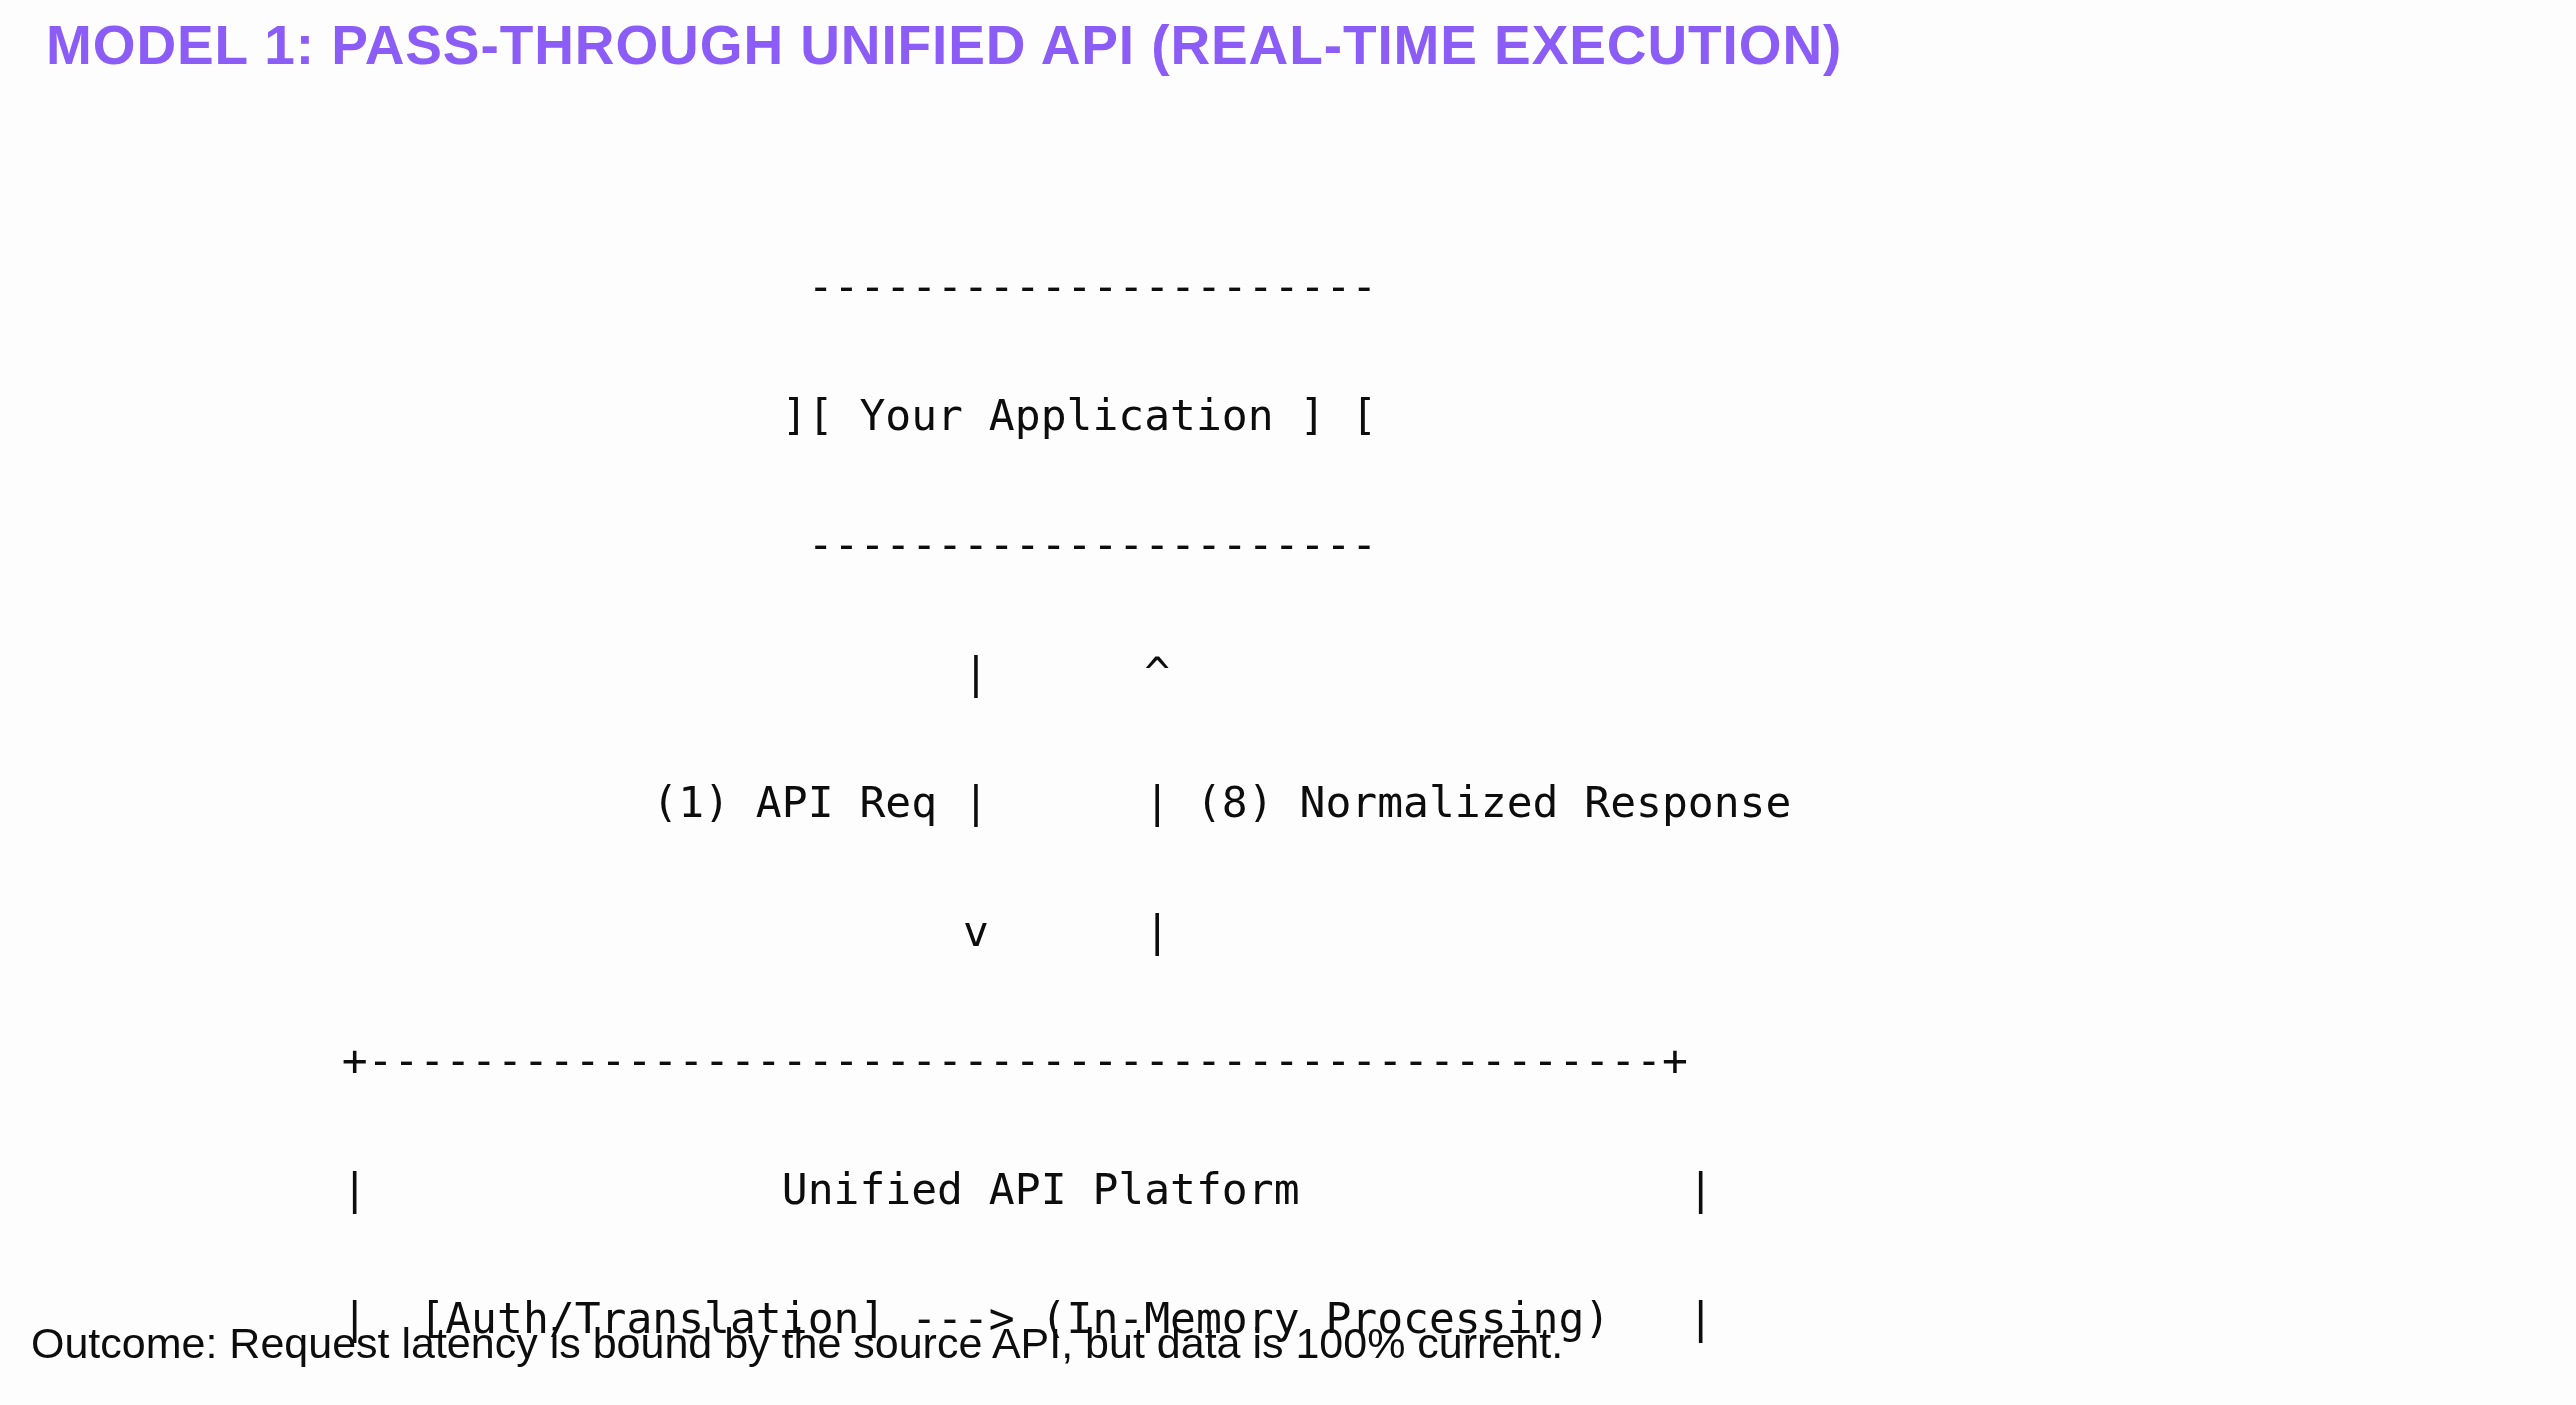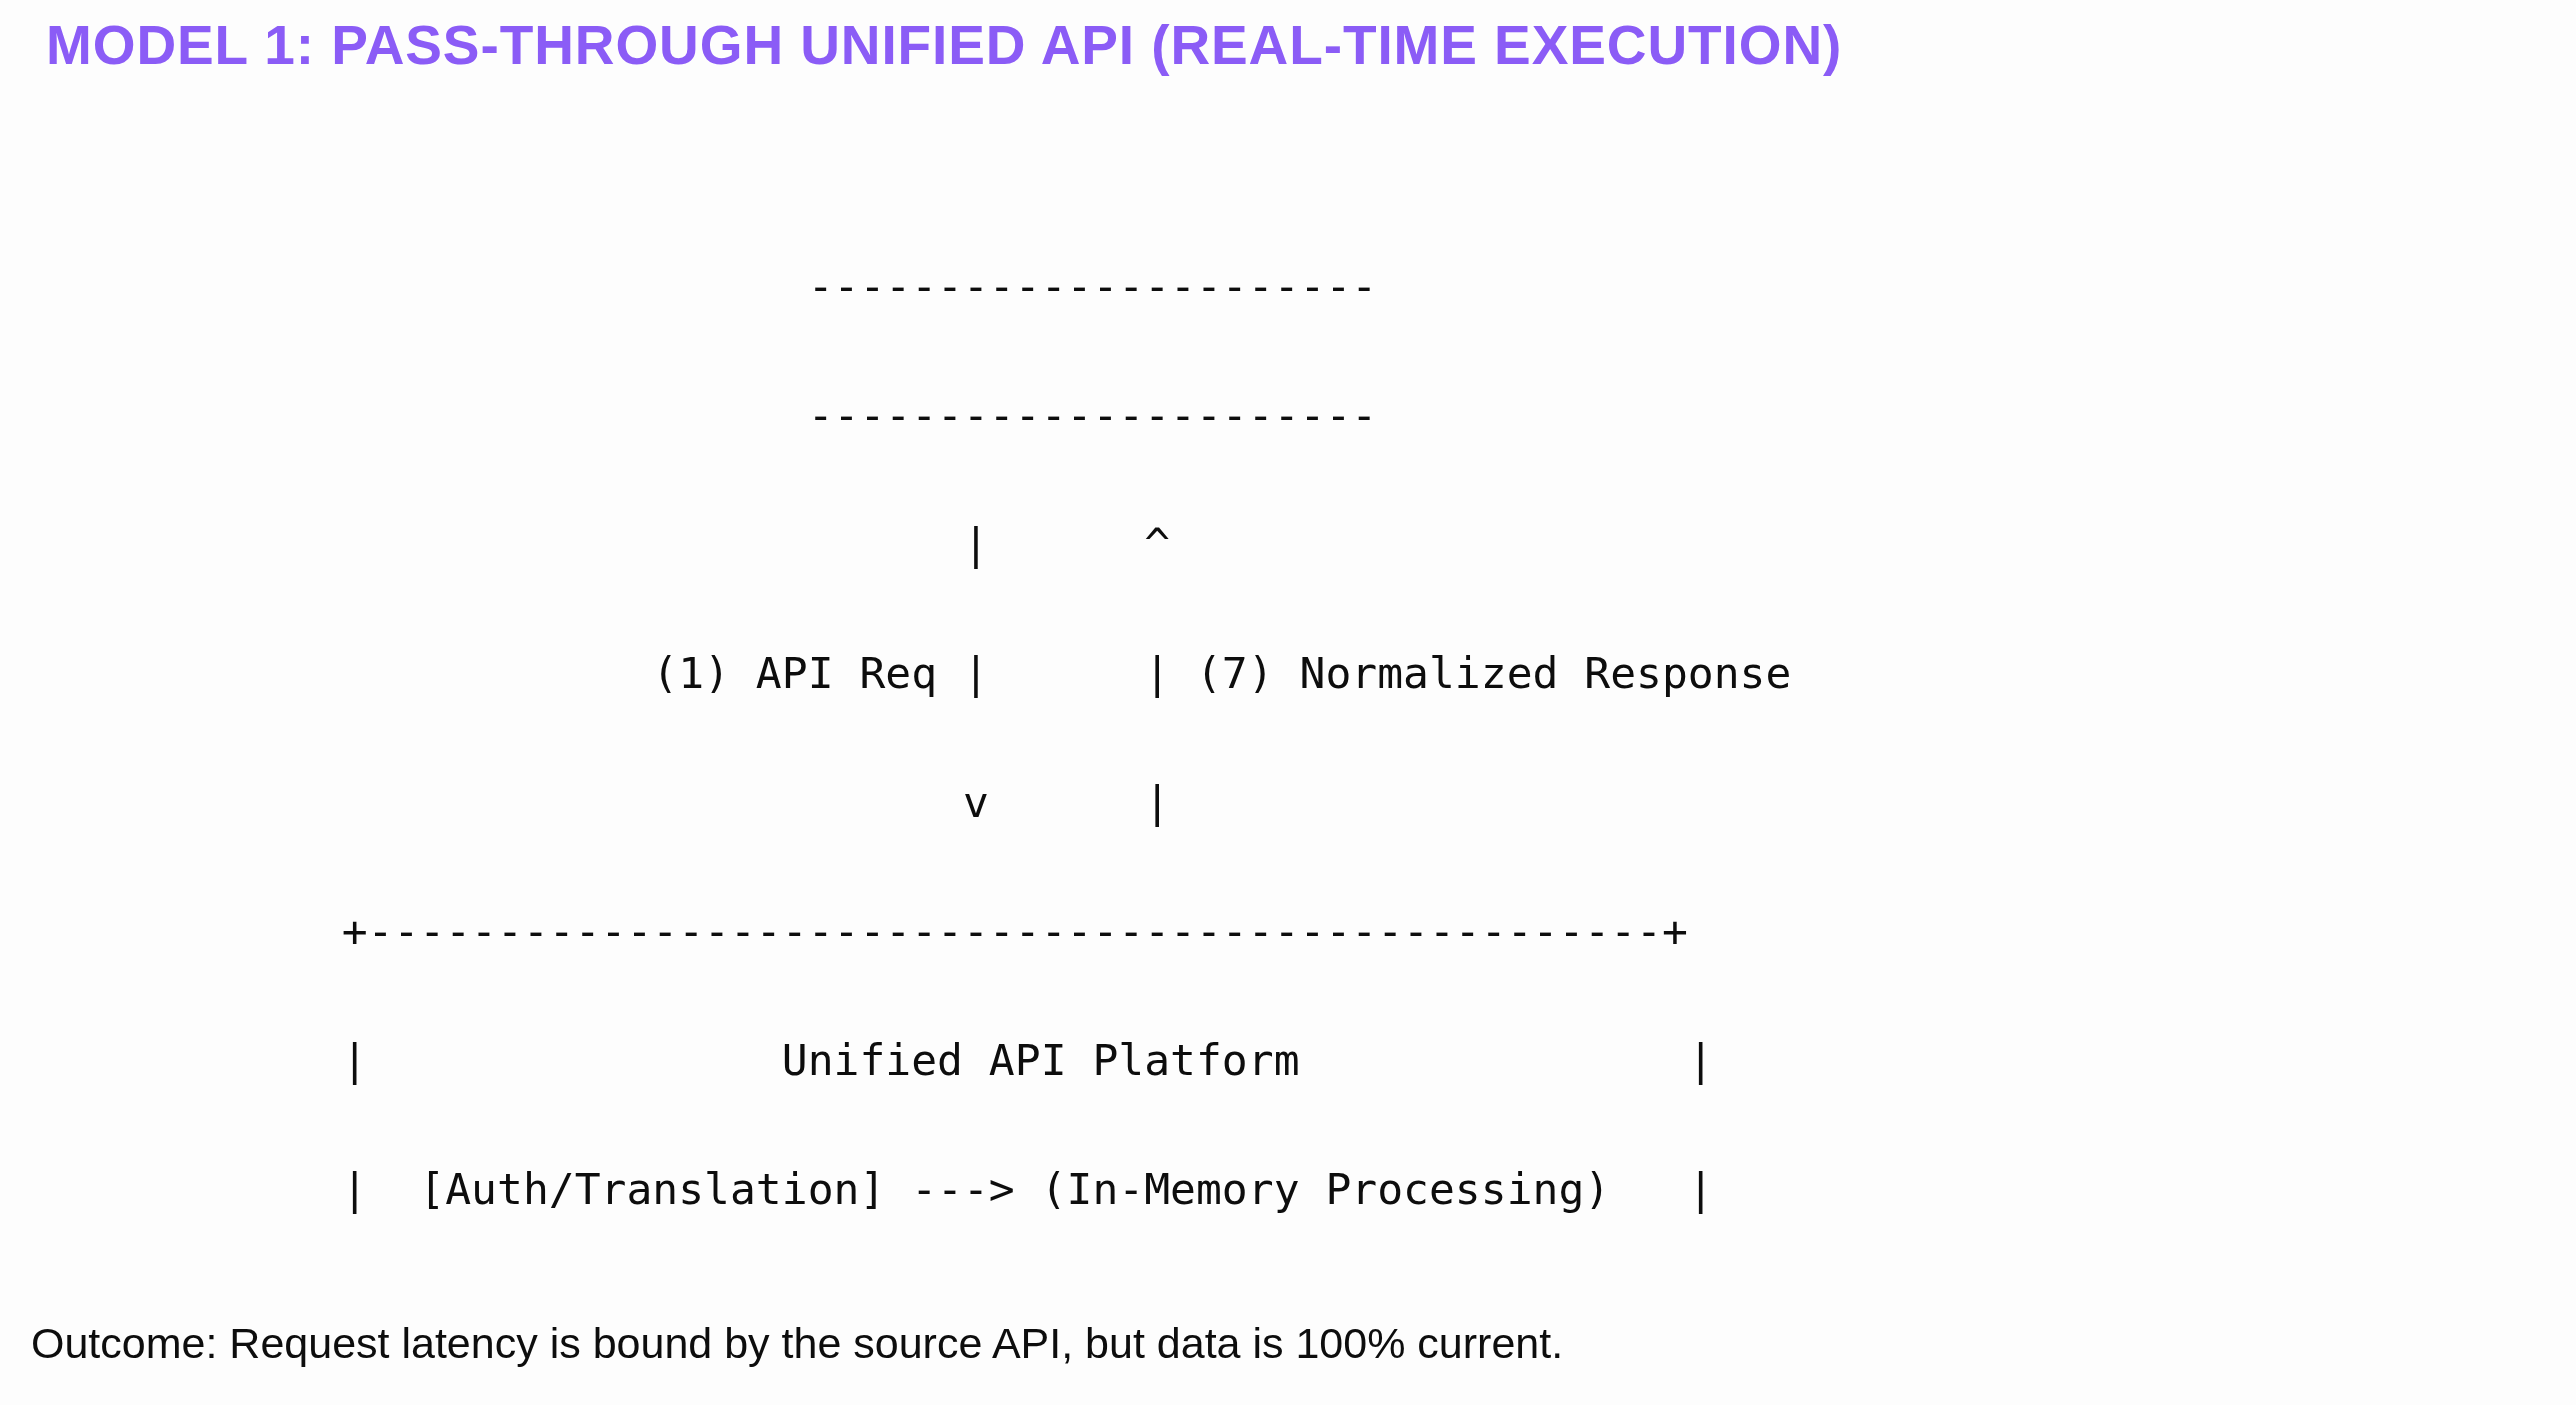--- a/index.html
+++ b/index.html
@@ -62,23 +62,24 @@
 </style>
 </head>
 <body>
 
 <div id="page" style="background: rgb(253, 253, 253); color: rgb(13, 13, 13);">
 
   <div class="title">MODEL 1: PASS-THROUGH UNIFIED API (REAL-TIME EXECUTION)</div>
 
   <div class="ascii">
     <span class="ln">                              ----------------------</span>
+    <span class="ln">                             ][ Your Application ] [</span>
     <span class="ln">                              ----------------------</span>
     <span class="ln">                                    |      ^</span>
-    <span class="ln">                        (1) API Req |      | (7) Normalized Response</span>
+    <span class="ln">                        (1) API Req |      | (8) Normalized Response</span>
     <span class="ln">                                    v      |</span>
     <span class="ln">            +--------------------------------------------------+</span>
     <span class="ln">            |                Unified API Platform               |</span>
     <span class="ln">            |  [Auth/Translation] ---&gt; (In-Memory Processing)   |</span>
     
     
     
     
     
     

